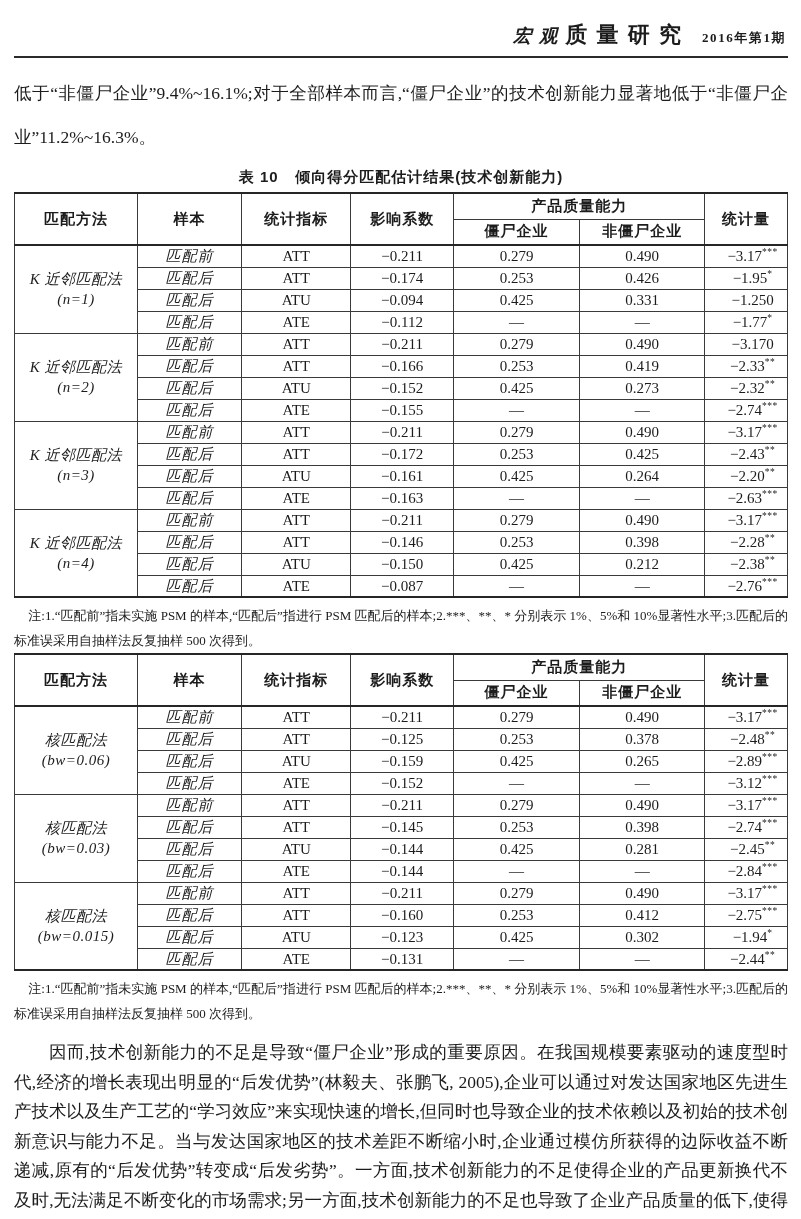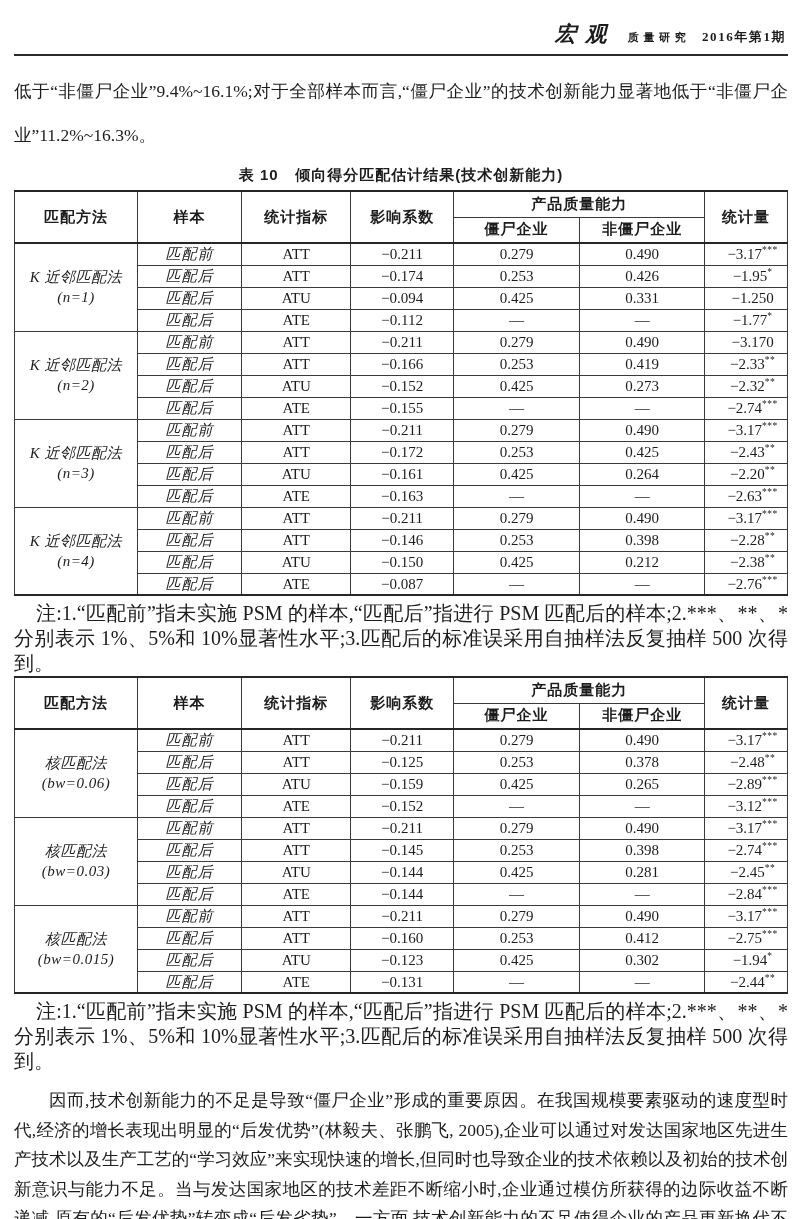--- a/index.html
+++ b/index.html
@@ -14,24 +14,24 @@
 
   
   .running-head {
     text-align: right;
     padding: 8px 2px 6px 0;
     border-bottom: 2.5px solid #2b2b2b;
     white-space: nowrap;
   }
   .journal-script {
     font-weight: bold; font-style: italic;
-    font-size: 21px; letter-spacing: 0.45em;
+    font-size: 18px; letter-spacing: 0.45em;
   }
   .journal-rest {
-    font-weight: bold; font-size: 11px; letter-spacing: 0.42em; margin-left: 12px;
+    font-weight: bold; font-size: 22px; letter-spacing: 0.42em;
   }
   .journal-issue {
     font-weight: bold; font-size: 13px; letter-spacing: 0.12em;
     margin-left: 0.9em;
   }
 
   
   p.bodytext {
     font-size: 17.5px; line-height: 44px;
     text-align: justify; text-justify: inter-ideograph;
@@ -73,21 +73,21 @@
   td.kai { font-style: italic; font-size: 14.5px; letter-spacing: 1px; }
   td.latin, td.num { font-family: "Liberation Serif", "DejaVu Serif", serif; }
   td.stat { text-align: left; padding-left: 13px; }
   td.stat sup {
     font-size: 9.5px; letter-spacing: 0.5px;
     vertical-align: 6px; line-height: 0;
   }
 
   
   p.note {
-    font-size: 20px; line-height: 25px;
+    font-size: 13px; line-height: 25px;
     text-align: justify; text-indent: 1.1em;
     margin-top: 5px;
   }
 </style>
 </head>
 <body>
 
 <div class="page">
 
   <div class="running-head">

